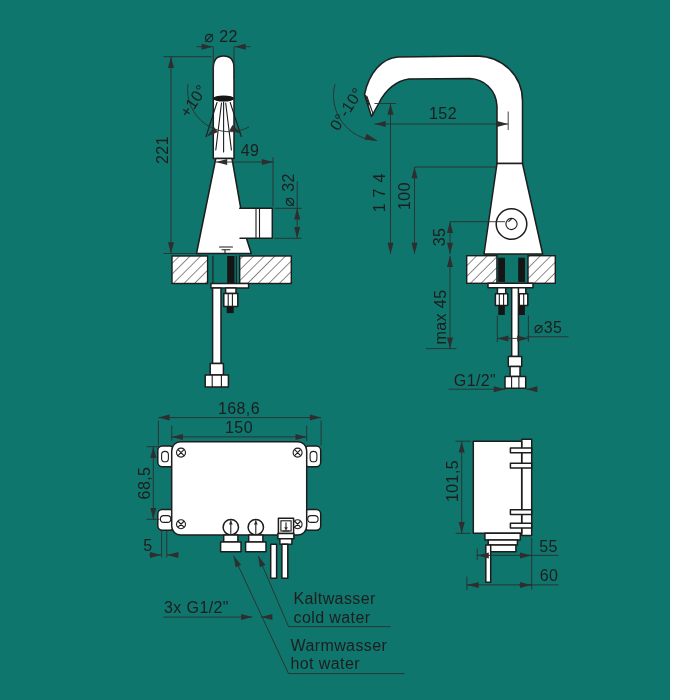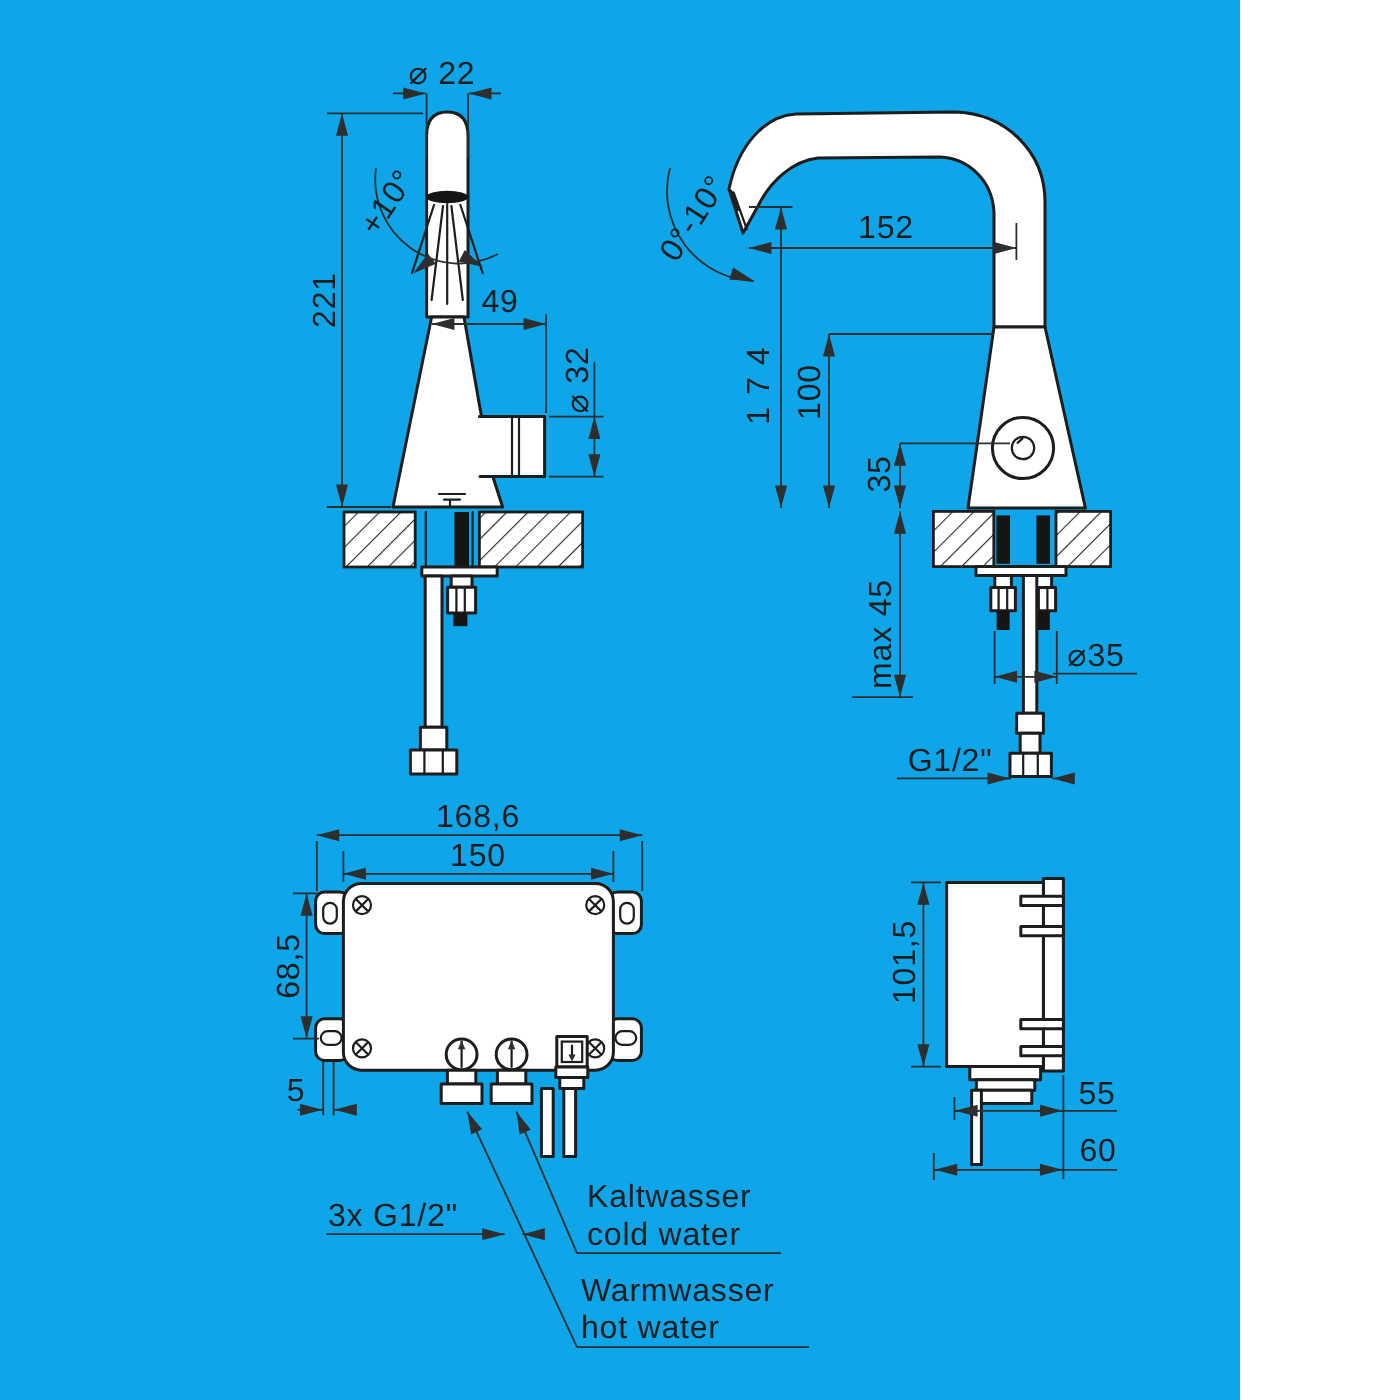--- a/index.html
+++ b/index.html
@@ -1,16 +1,16 @@
 <!DOCTYPE html>
 <html><head>
 <meta charset="utf-8">
 <style>
   html,body{margin:0;padding:0;background:#fff;}
-  .stage{width:620px;height:700px;background:#0ea5e9;position:relative;overflow:hidden;text-align:right;}
+  .stage{width:670px;height:700px;background:#0f766e;position:relative;overflow:hidden;text-align:right;}
   svg{display:block;}
   .ol{fill:#ffffff;stroke:#1d1d1d;stroke-width:1.5;stroke-linejoin:round;stroke-linecap:round;}
   .olt{fill:none;stroke:#1d1d1d;stroke-width:1.1;stroke-linecap:round;}
   .fb{fill:#151515;stroke:none;}
   .dim{fill:none;stroke:#2e2e2e;stroke-width:0.9;}
   .hr{fill:url(#hatch);stroke:#1d1d1d;stroke-width:1.4;}
   text{font-family:"Liberation Sans","DejaVu Sans",sans-serif;font-size:16px;fill:#1d1d1d;letter-spacing:0.4px;}
   .mid{text-anchor:middle;}
   .sp{letter-spacing:6px;}
   .ah{fill:#2e2e2e;stroke:none;}

